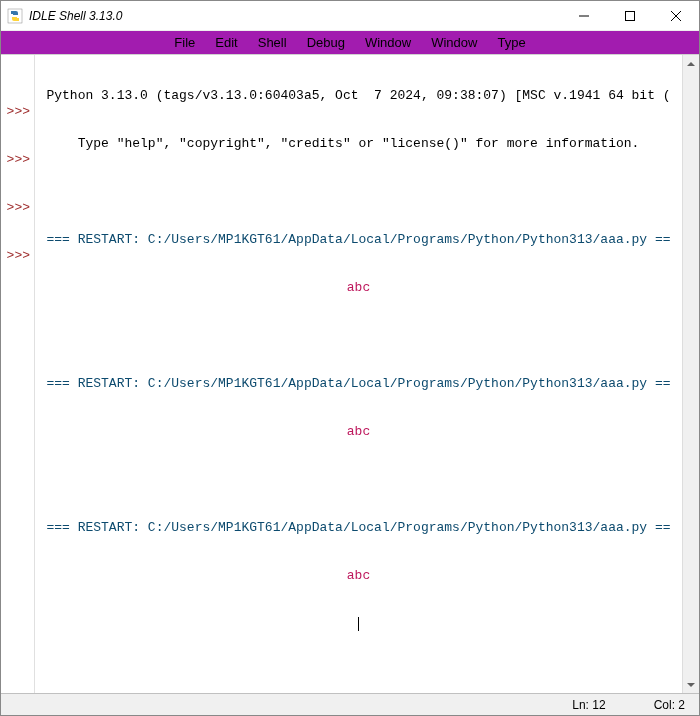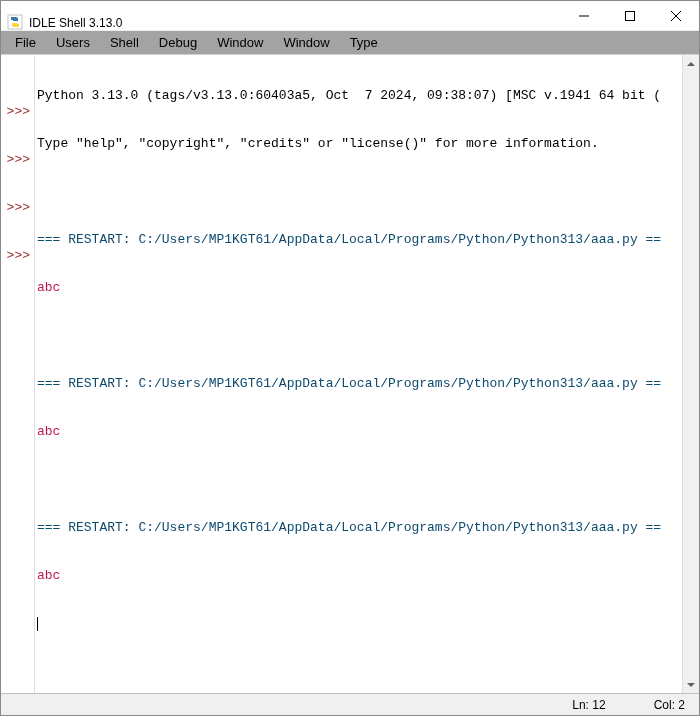--- a/index.html
+++ b/index.html
@@ -13,23 +13,24 @@
       background: #fff;
       width: 700px;
       height: 716px;
       overflow: hidden;
       border: 1px solid #888;
     }
     .titlebar {
       height: 30px;
       background: #fff;
       display: flex;
-      align-items: flex-end;
+      align-items: center;
       padding-left: 6px;
       border-bottom: 1px solid #eee;
+      font-style: italic;
     }
     .titlebar-icon {
       width: 16px;
       height: 16px;
       margin-right: 6px;
       display: inline-flex;
       align-items: center;
       justify-content: center;
     }
     .titlebar-title {
@@ -48,25 +49,26 @@
       align-items: center;
       justify-content: center;
       font-size: 14px;
       cursor: pointer;
       background: transparent;
       border: none;
       color: #000;
     }
     .menubar {
       height: 24px;
-      background: #a3a3a3;
+      background: #a21caf;
       display: flex;
       align-items: center;
       padding: 0 4px;
       border-bottom: 1px solid #d0d0d0;
+      justify-content: center;
     }
     .menu-item {
       padding: 3px 10px;
       cursor: pointer;
       font-size: 13px;
       color: #000;
     }
     .content-wrapper {
       display: flex;
       height: calc(100% - 30px - 24px - 22px);
@@ -94,20 +96,21 @@
       font-size: 13px;
       line-height: 16px;
       padding: 1px 2px;
       overflow: hidden;
       white-space: pre;
       position: relative;
     }
     .line {
       height: 16px;
       white-space: pre;
+      text-align: center;
     }
     .text-default {
       color: #000;
     }
     .text-blue {
       color: #be185d;
     }
     .text-restart {
       color: #0c4a6e;
     }
@@ -190,21 +193,21 @@
       <svg width="10" height="10" viewBox="0 0 10 10">
           <line x1="0" y1="0" x2="10" y2="10" stroke="#000" stroke-width="1"></line>
           <line x1="10" y1="0" x2="0" y2="10" stroke="#000" stroke-width="1"></line>
         </svg>
     </button>
   </div>
 </div>
 
 <div class="menubar">
   <div class="menu-item">File</div>
-  <div class="menu-item">Users</div>
+  <div class="menu-item">Edit</div>
   <div class="menu-item">Shell</div>
   <div class="menu-item">Debug</div>
   <div class="menu-item">Window</div>
   <div class="menu-item">Window</div>
   <div class="menu-item">Type</div>
 </div>
 
 <div class="content-wrapper">
   <div class="gutter">
     <div class="gutter-line"></div>

